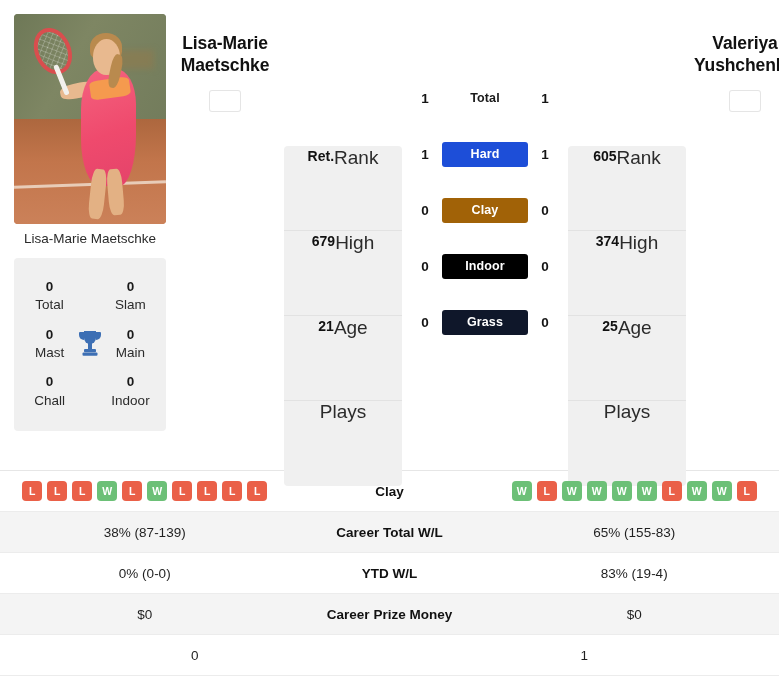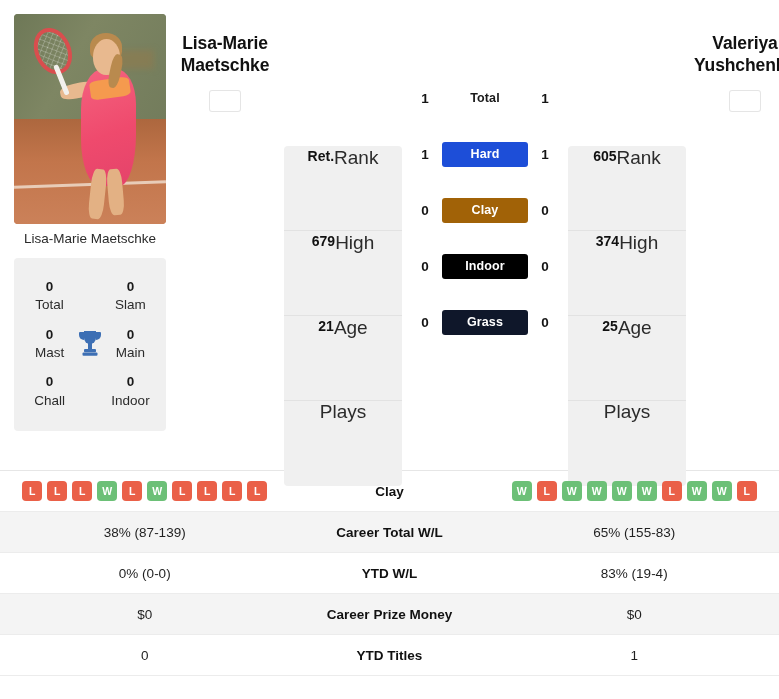--- a/index.html
+++ b/index.html
@@ -435,18 +435,17 @@
     </div>
 
     <div class="st-row alt">
       <div class="st-side">$0</div>
       <div class="st-mid">Career Prize Money</div>
       <div class="st-side">$0</div>
     </div>
 
     <div class="st-row">
       <div class="st-side">0</div>
-      <div class="st-mid">YTD Titles</div>
       <div class="st-side">1</div>
     </div>
 
   </div>
 </div>
 
 </body></html>

